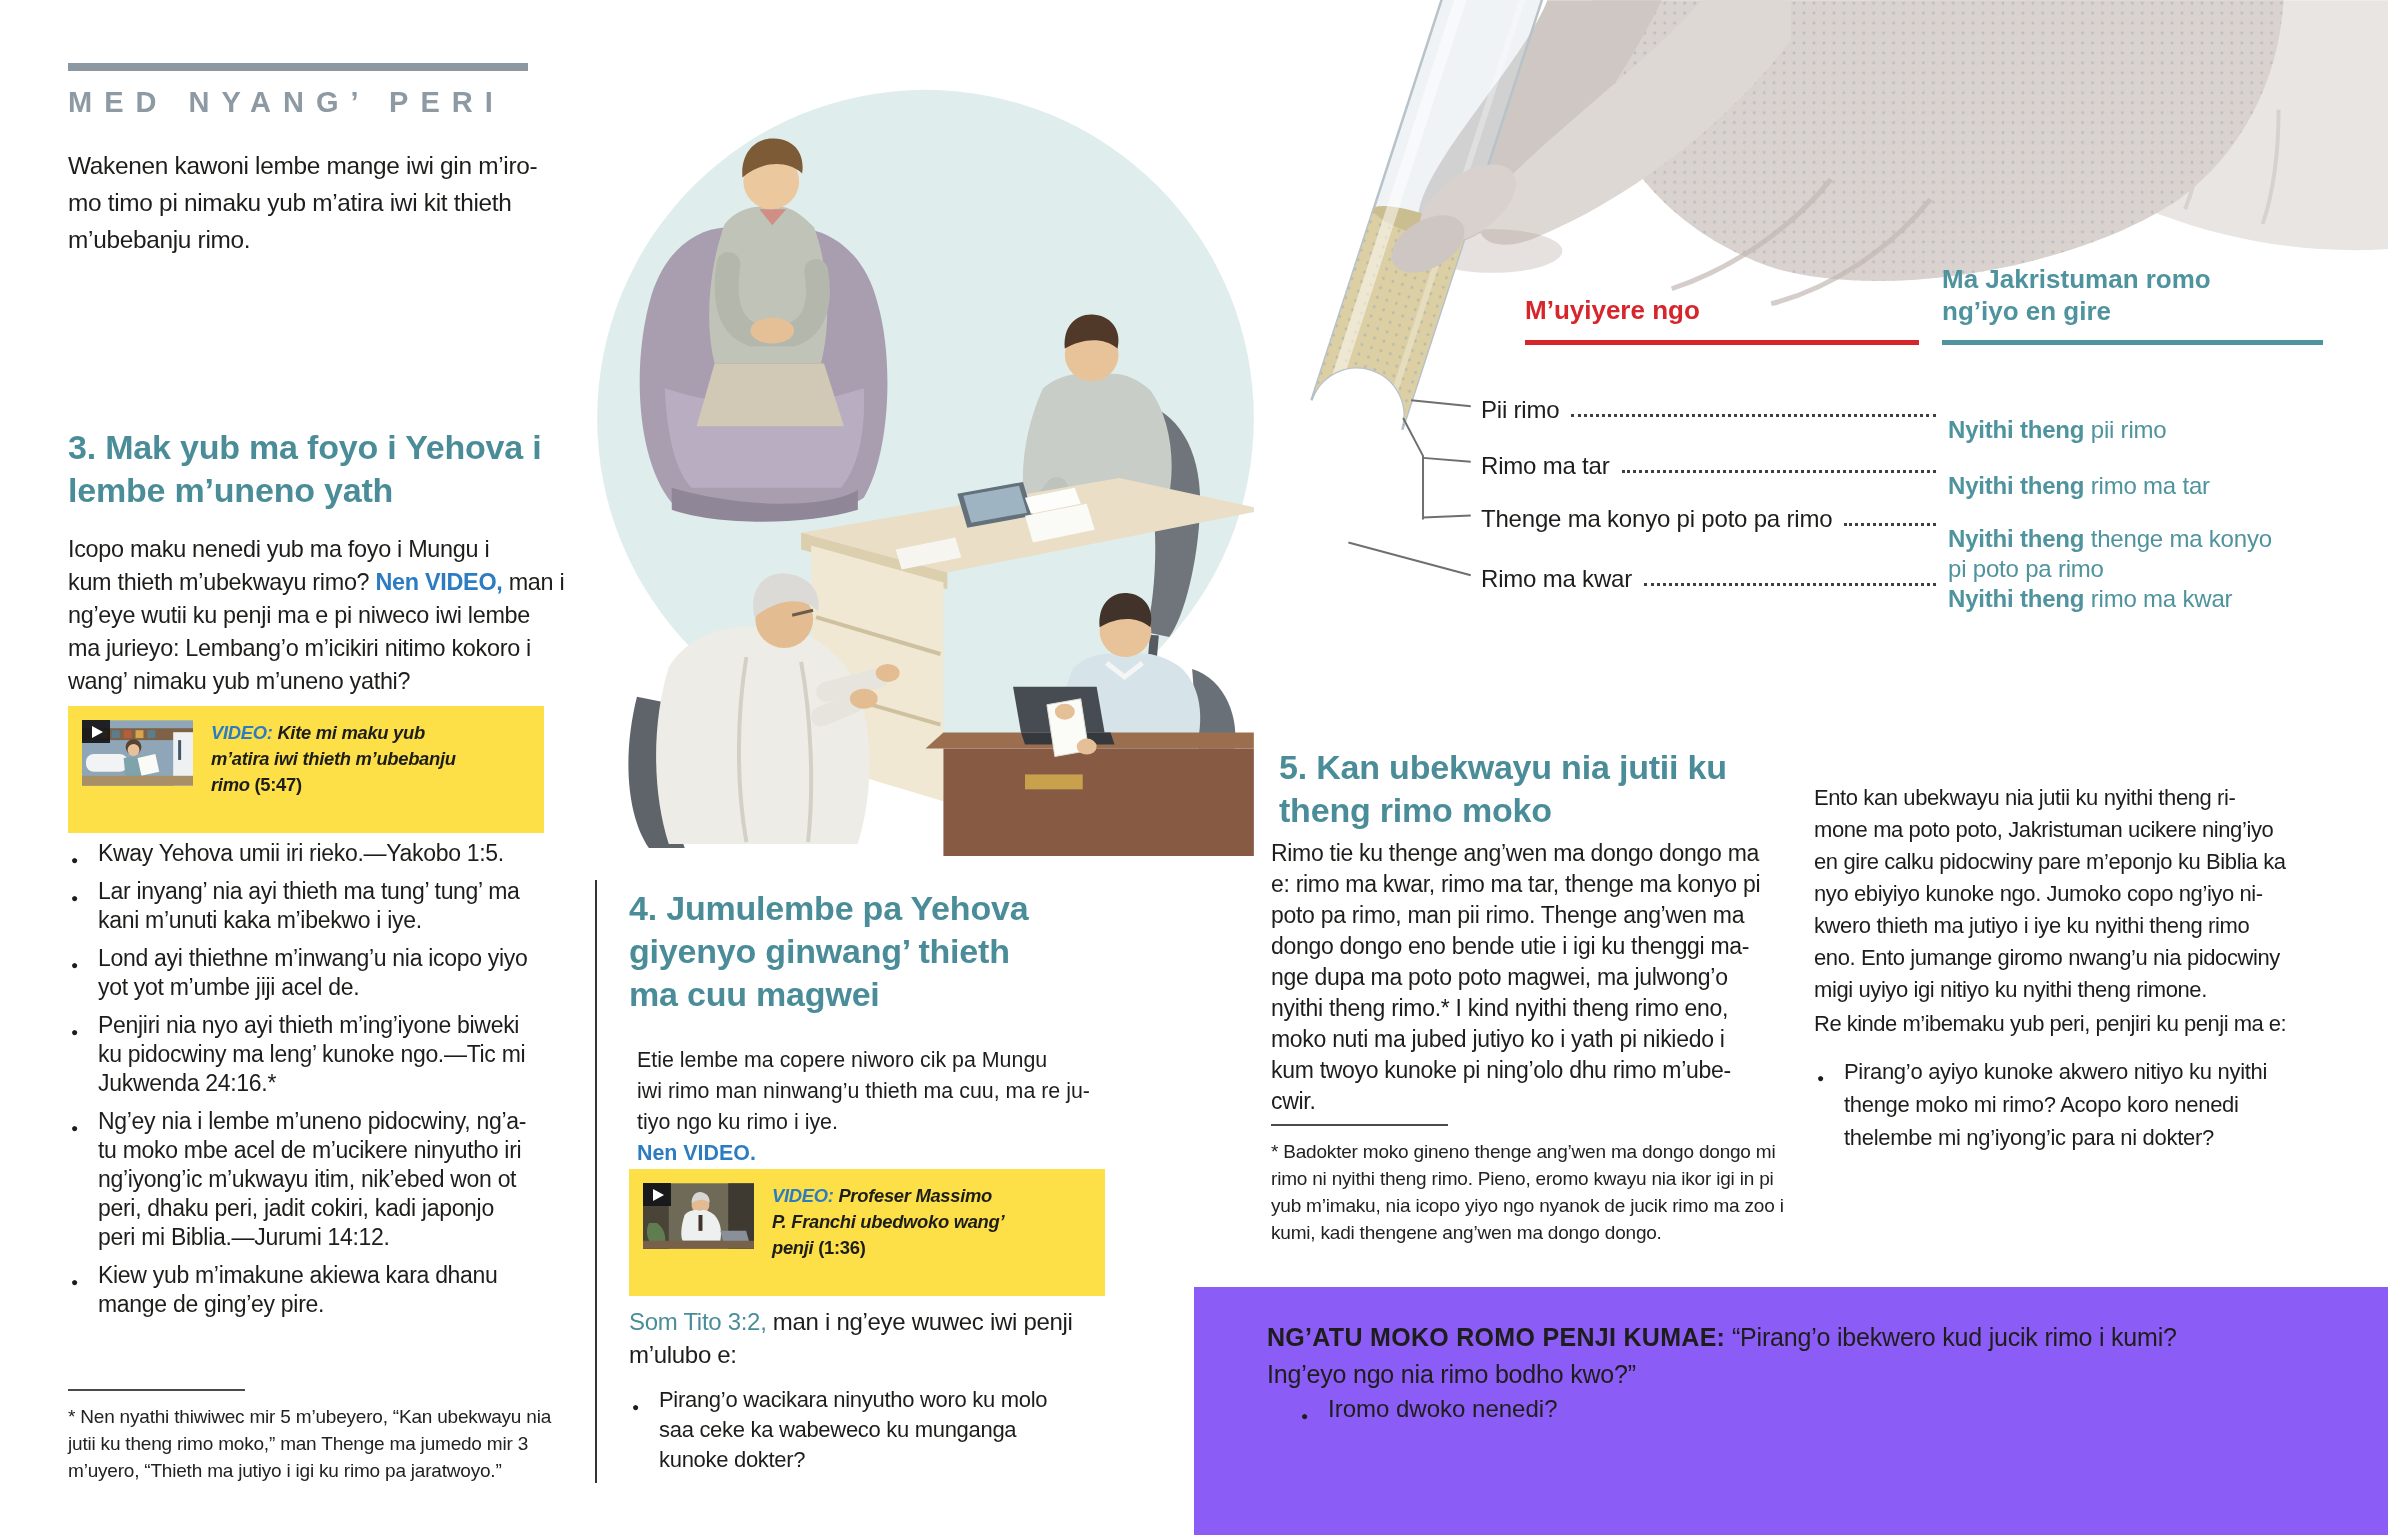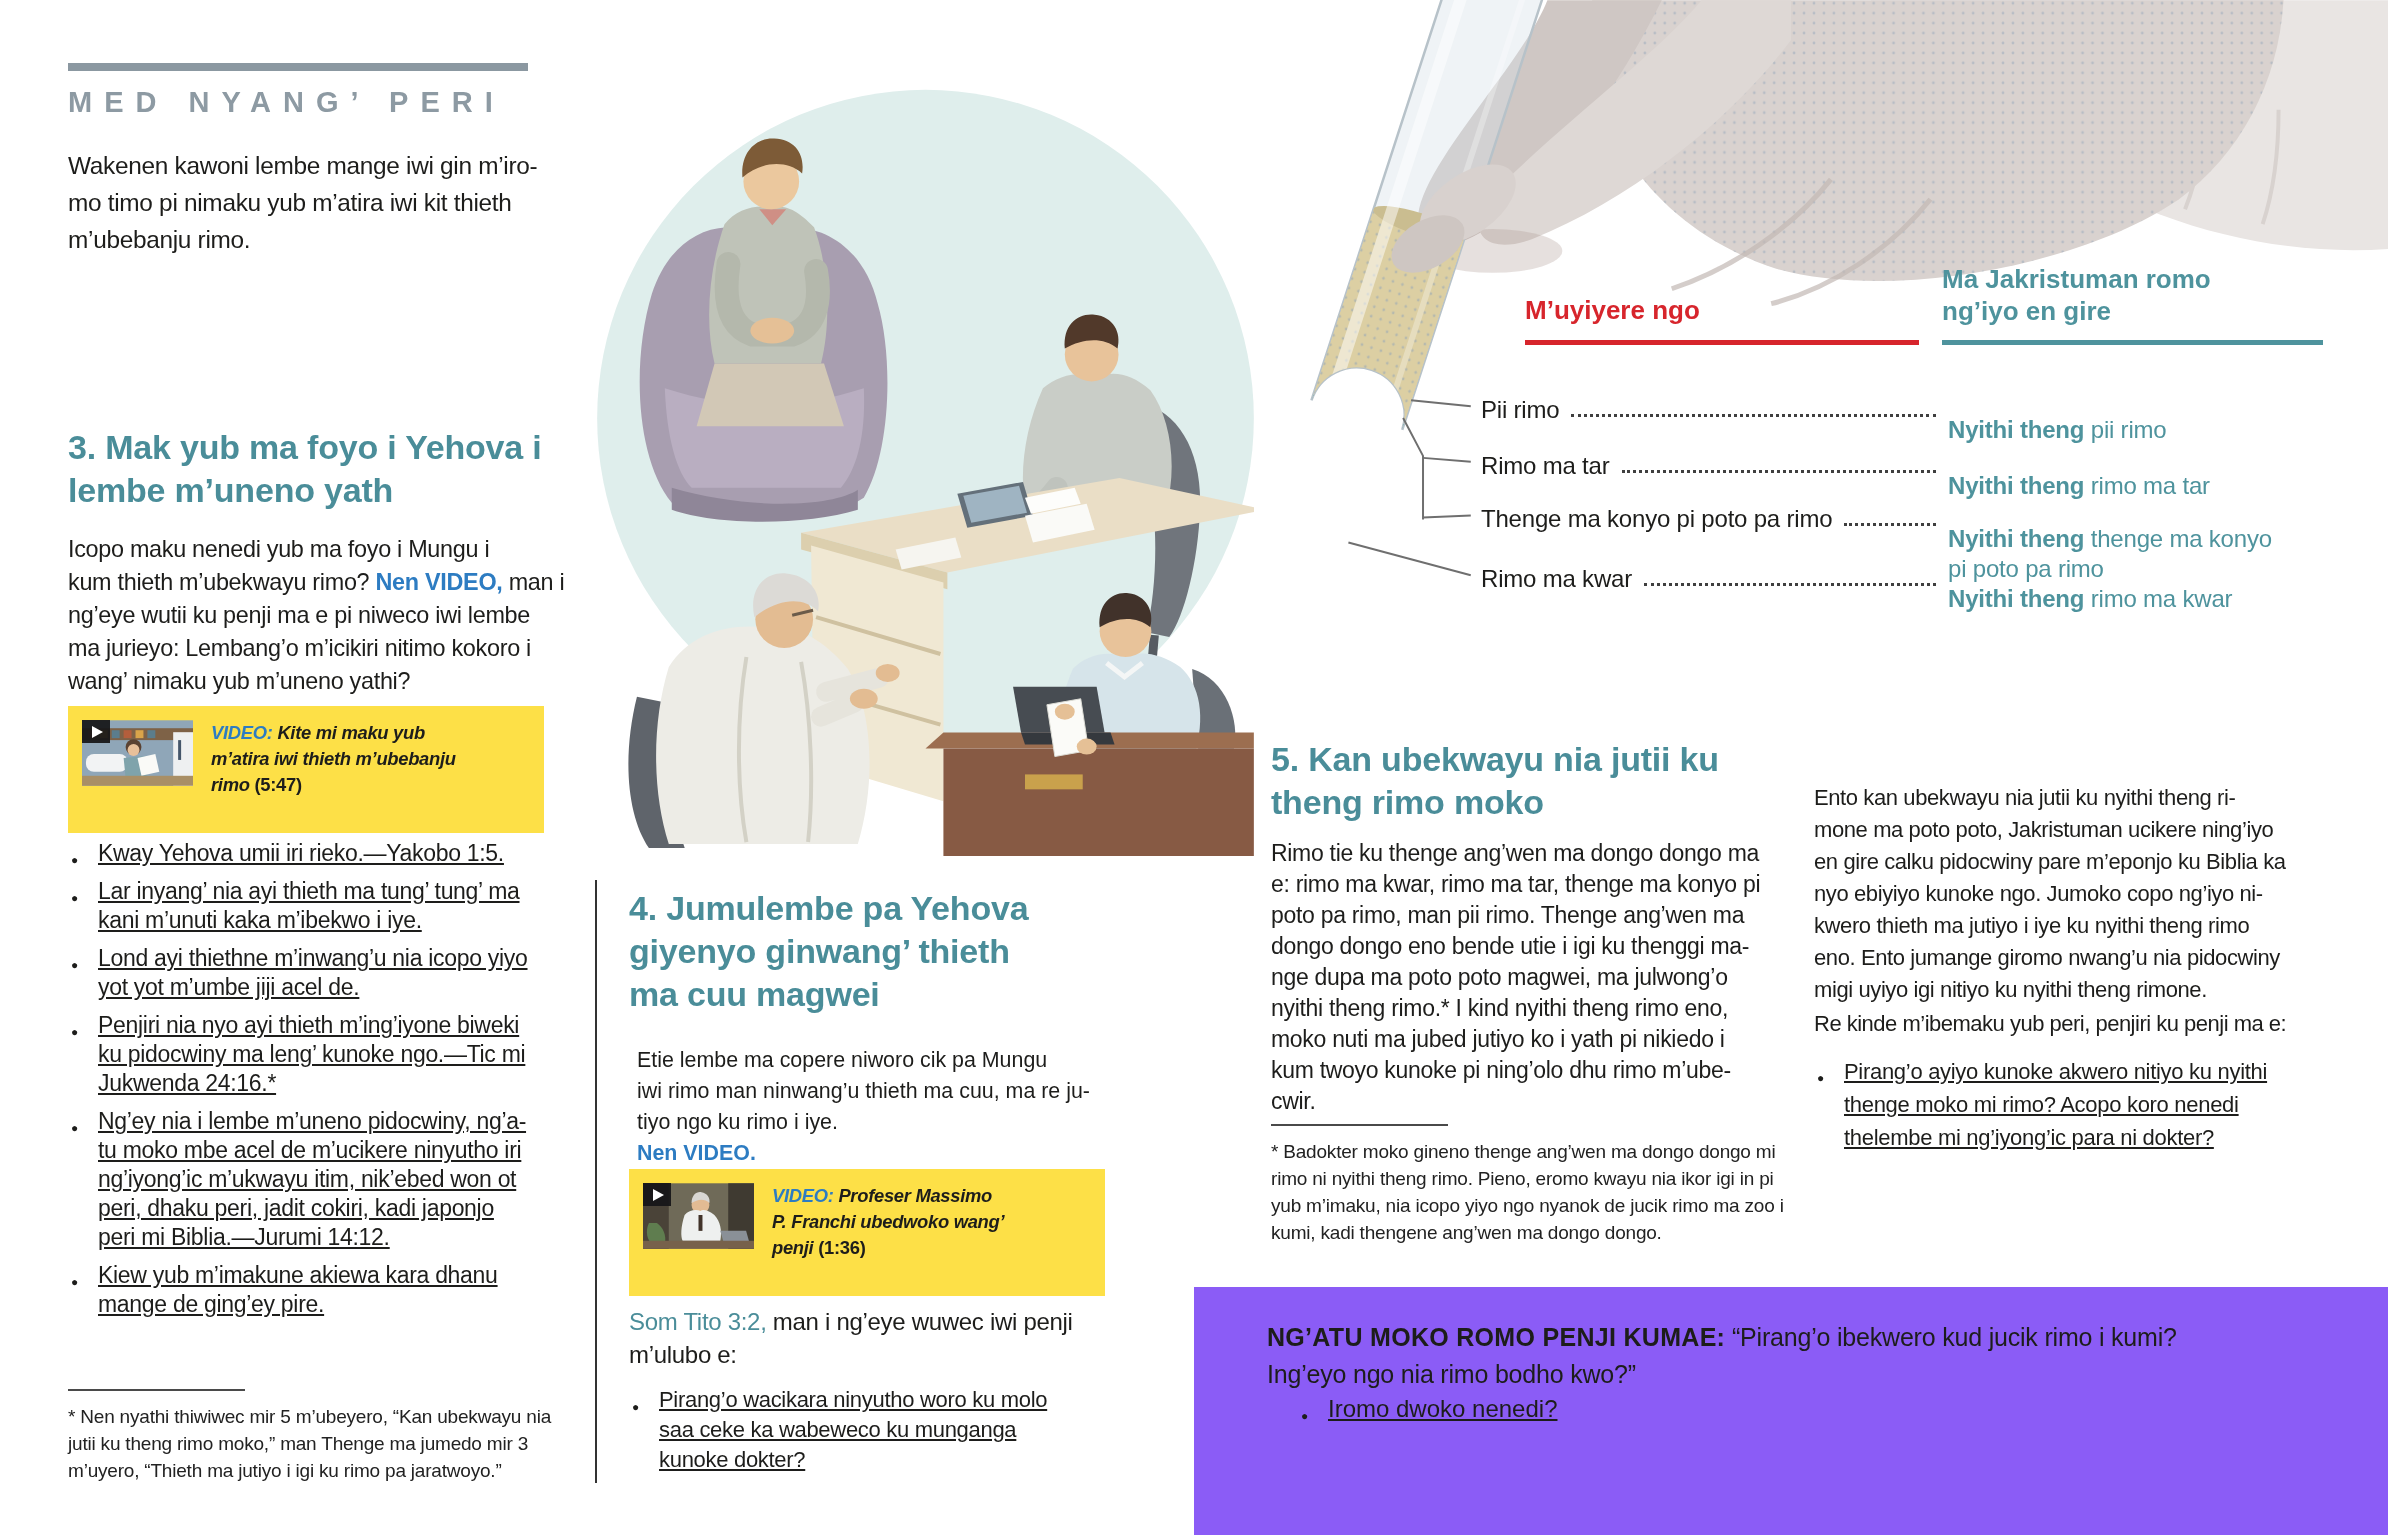--- a/index.html
+++ b/index.html
@@ -27,21 +27,21 @@
   .vbox2 { left:629px; top:1169px; width:450px; height:101px; }
   .thumb { position:relative; width:111px; height:66px; flex:none; overflow:hidden; }
   .thumb svg { display:block; }
   .play { position:absolute; left:0; top:0; width:28px; height:23px; background:rgba(22,22,24,.93); display:flex; align-items:center; justify-content:center; }
   .play::after { content:""; border-left:11px solid #fff; border-top:6px solid transparent; border-bottom:6px solid transparent; margin-left:2px; }
   .vtext { font-size:18.4px; line-height:26px; font-weight:700; font-style:italic; letter-spacing:-0.3px; white-space:pre-line; }
   .vlabel { color:#2d7cc2; }
   .vdur { font-style:normal; }
 
   ul.blist { list-style:none; margin:0; padding:0; }
-  ul.blist li { position:relative; padding-left:30px; white-space:pre-line;text-decoration:underline; }
+  ul.blist li { position:relative; padding-left:30px; white-space:pre-line; }
   ul.blist li::before { content:"●"; position:absolute; left:3px; top:7px; font-size:12px; color:#1d1d1b; }
   .bullets3 { left:68px; top:839px; width:537px; font-size:23px; line-height:29px; letter-spacing:-0.3px; }
   .bullets3 li + li { margin-top:9px; }
   .bullet4 { left:629px; top:1385px; width:488px; font-size:22px; line-height:30px; letter-spacing:-0.3px; }
 
   .fn-rule { height:2px; background:#4a4a4a; }
   .rule-l { left:68px; top:1389px; width:177px; }
   .rule-r { left:1271px; top:1124px; width:177px; }
   .fn { font-size:19px; line-height:27px; letter-spacing:-0.2px; color:#222; }
   .fn3 { left:68px; top:1403px; width:557px; }
@@ -311,21 +311,21 @@
       <span class="dots"></span>
     <span class="dval"><b>Nyithi theng</b><span> thenge ma konyo
 pi poto pa rimo</span></span>
   </div>
   <div class="drow r4">
     <span class="dlabel">Rimo ma kwar</span>
       <span class="dots"></span>
     <span class="dval"><b>Nyithi theng</b><span> rimo ma kwar</span></span>
   </div>
 
-  <h2 class="abs teal-h h5 pre" style="margin:0">5. Kan ubekwayu nia jutii ku
+  <h2 class="abs teal-h h5 pre" style="margin:8px">5. Kan ubekwayu nia jutii ku
 theng rimo moko</h2>
   <p class="abs p5a pre" style="margin:0">Rimo tie ku thenge ang’wen ma dongo dongo ma
 e: rimo ma kwar, rimo ma tar, thenge ma konyo pi
 poto pa rimo, man pii rimo. Thenge ang’wen ma
 dongo dongo eno bende utie i igi ku thenggi ma-
 nge dupa ma poto poto magwei, ma julwong’o
 nyithi theng rimo.* I kind nyithi theng rimo eno,
 moko nuti ma jubed jutiyo ko i yath pi nikiedo i
 kum twoyo kunoke pi ning’olo dhu rimo m’ube-
 cwir.</p>

